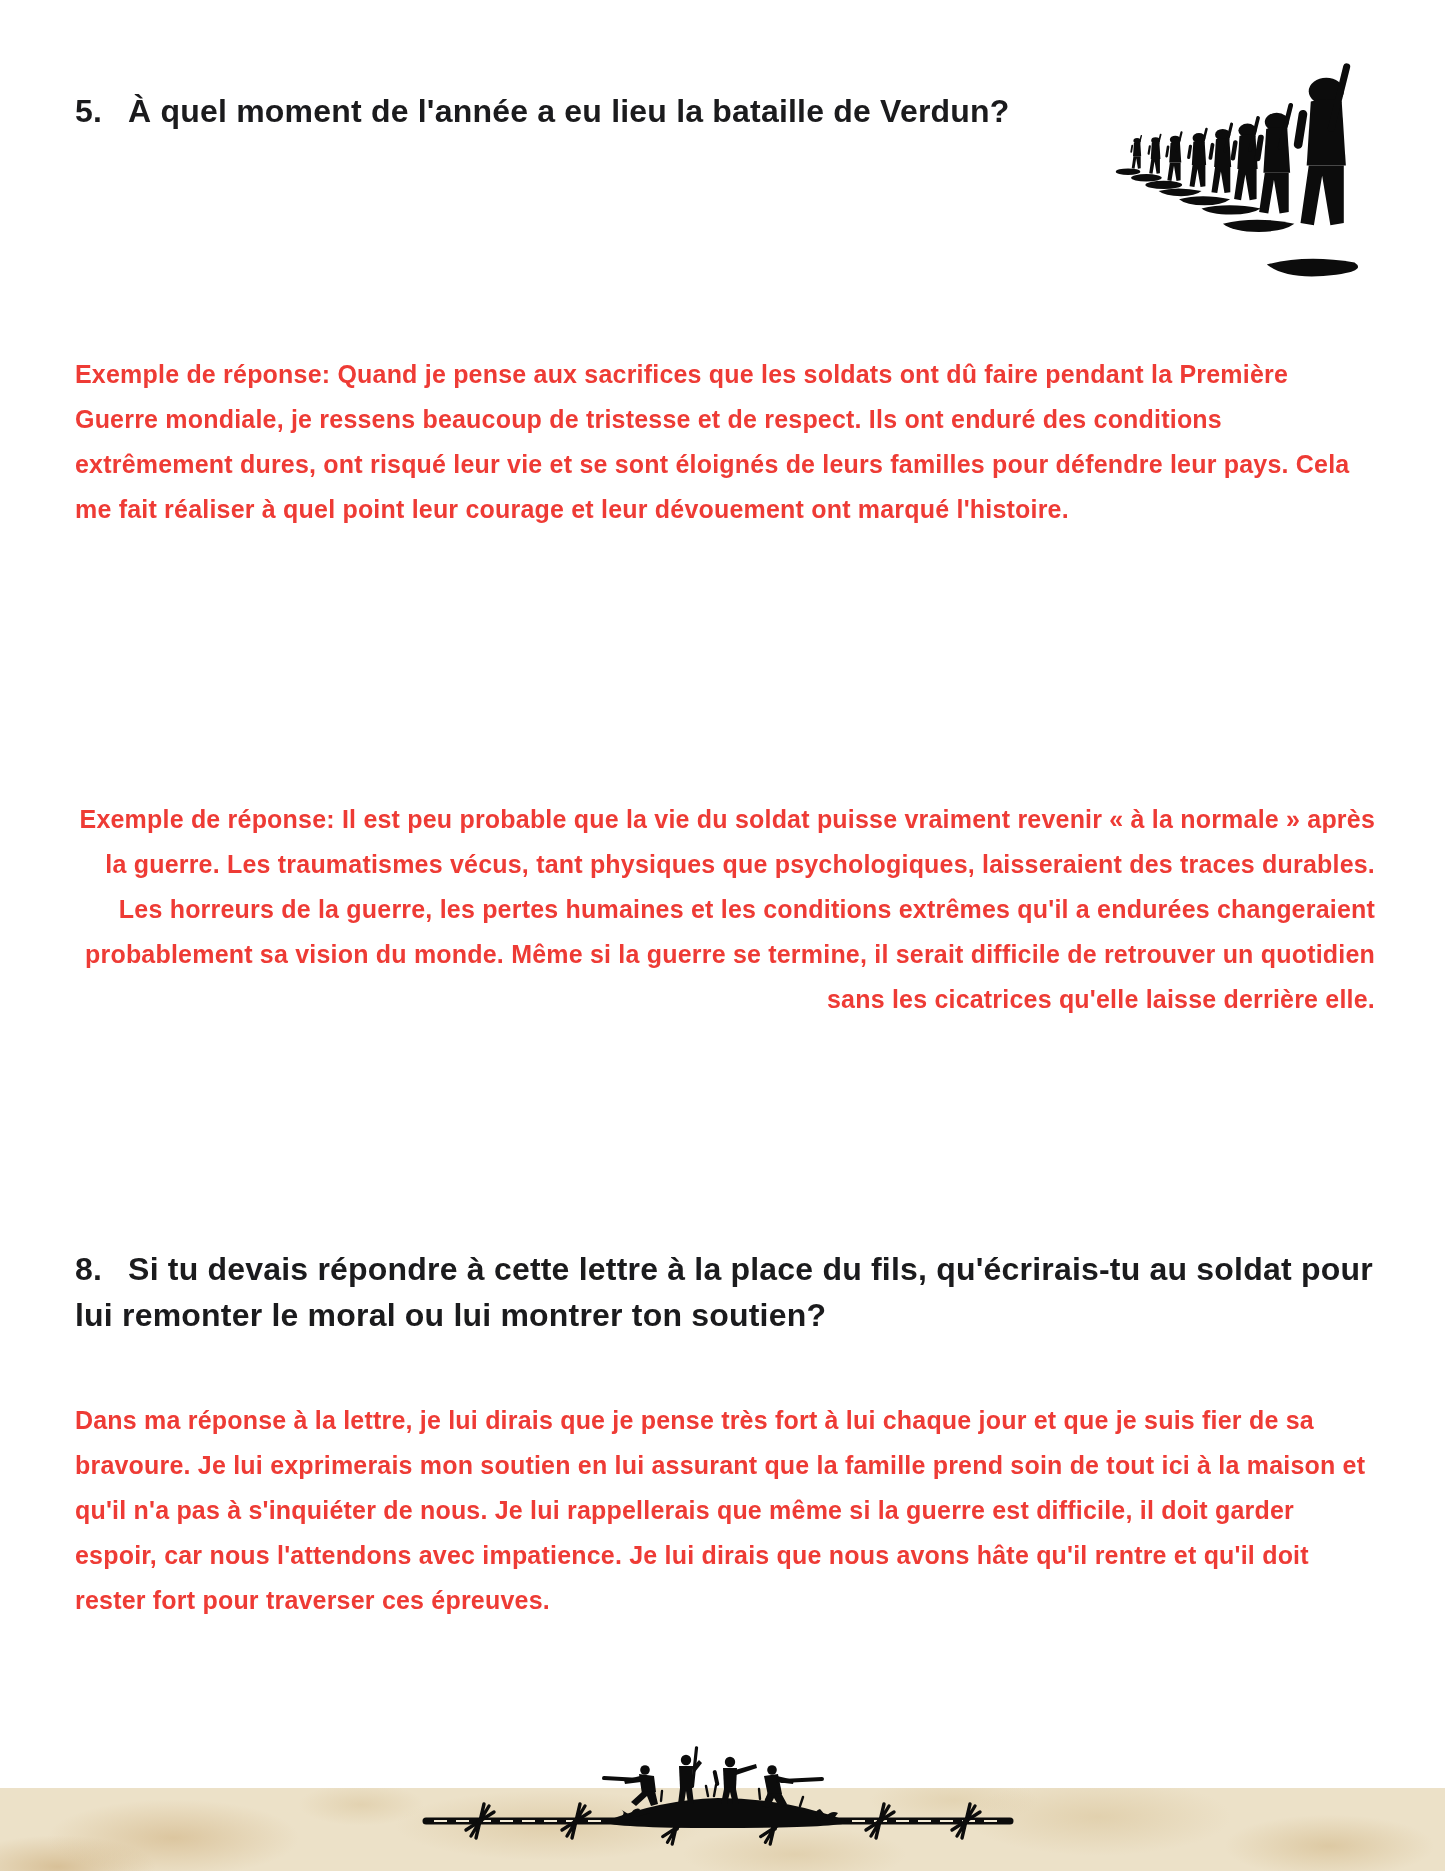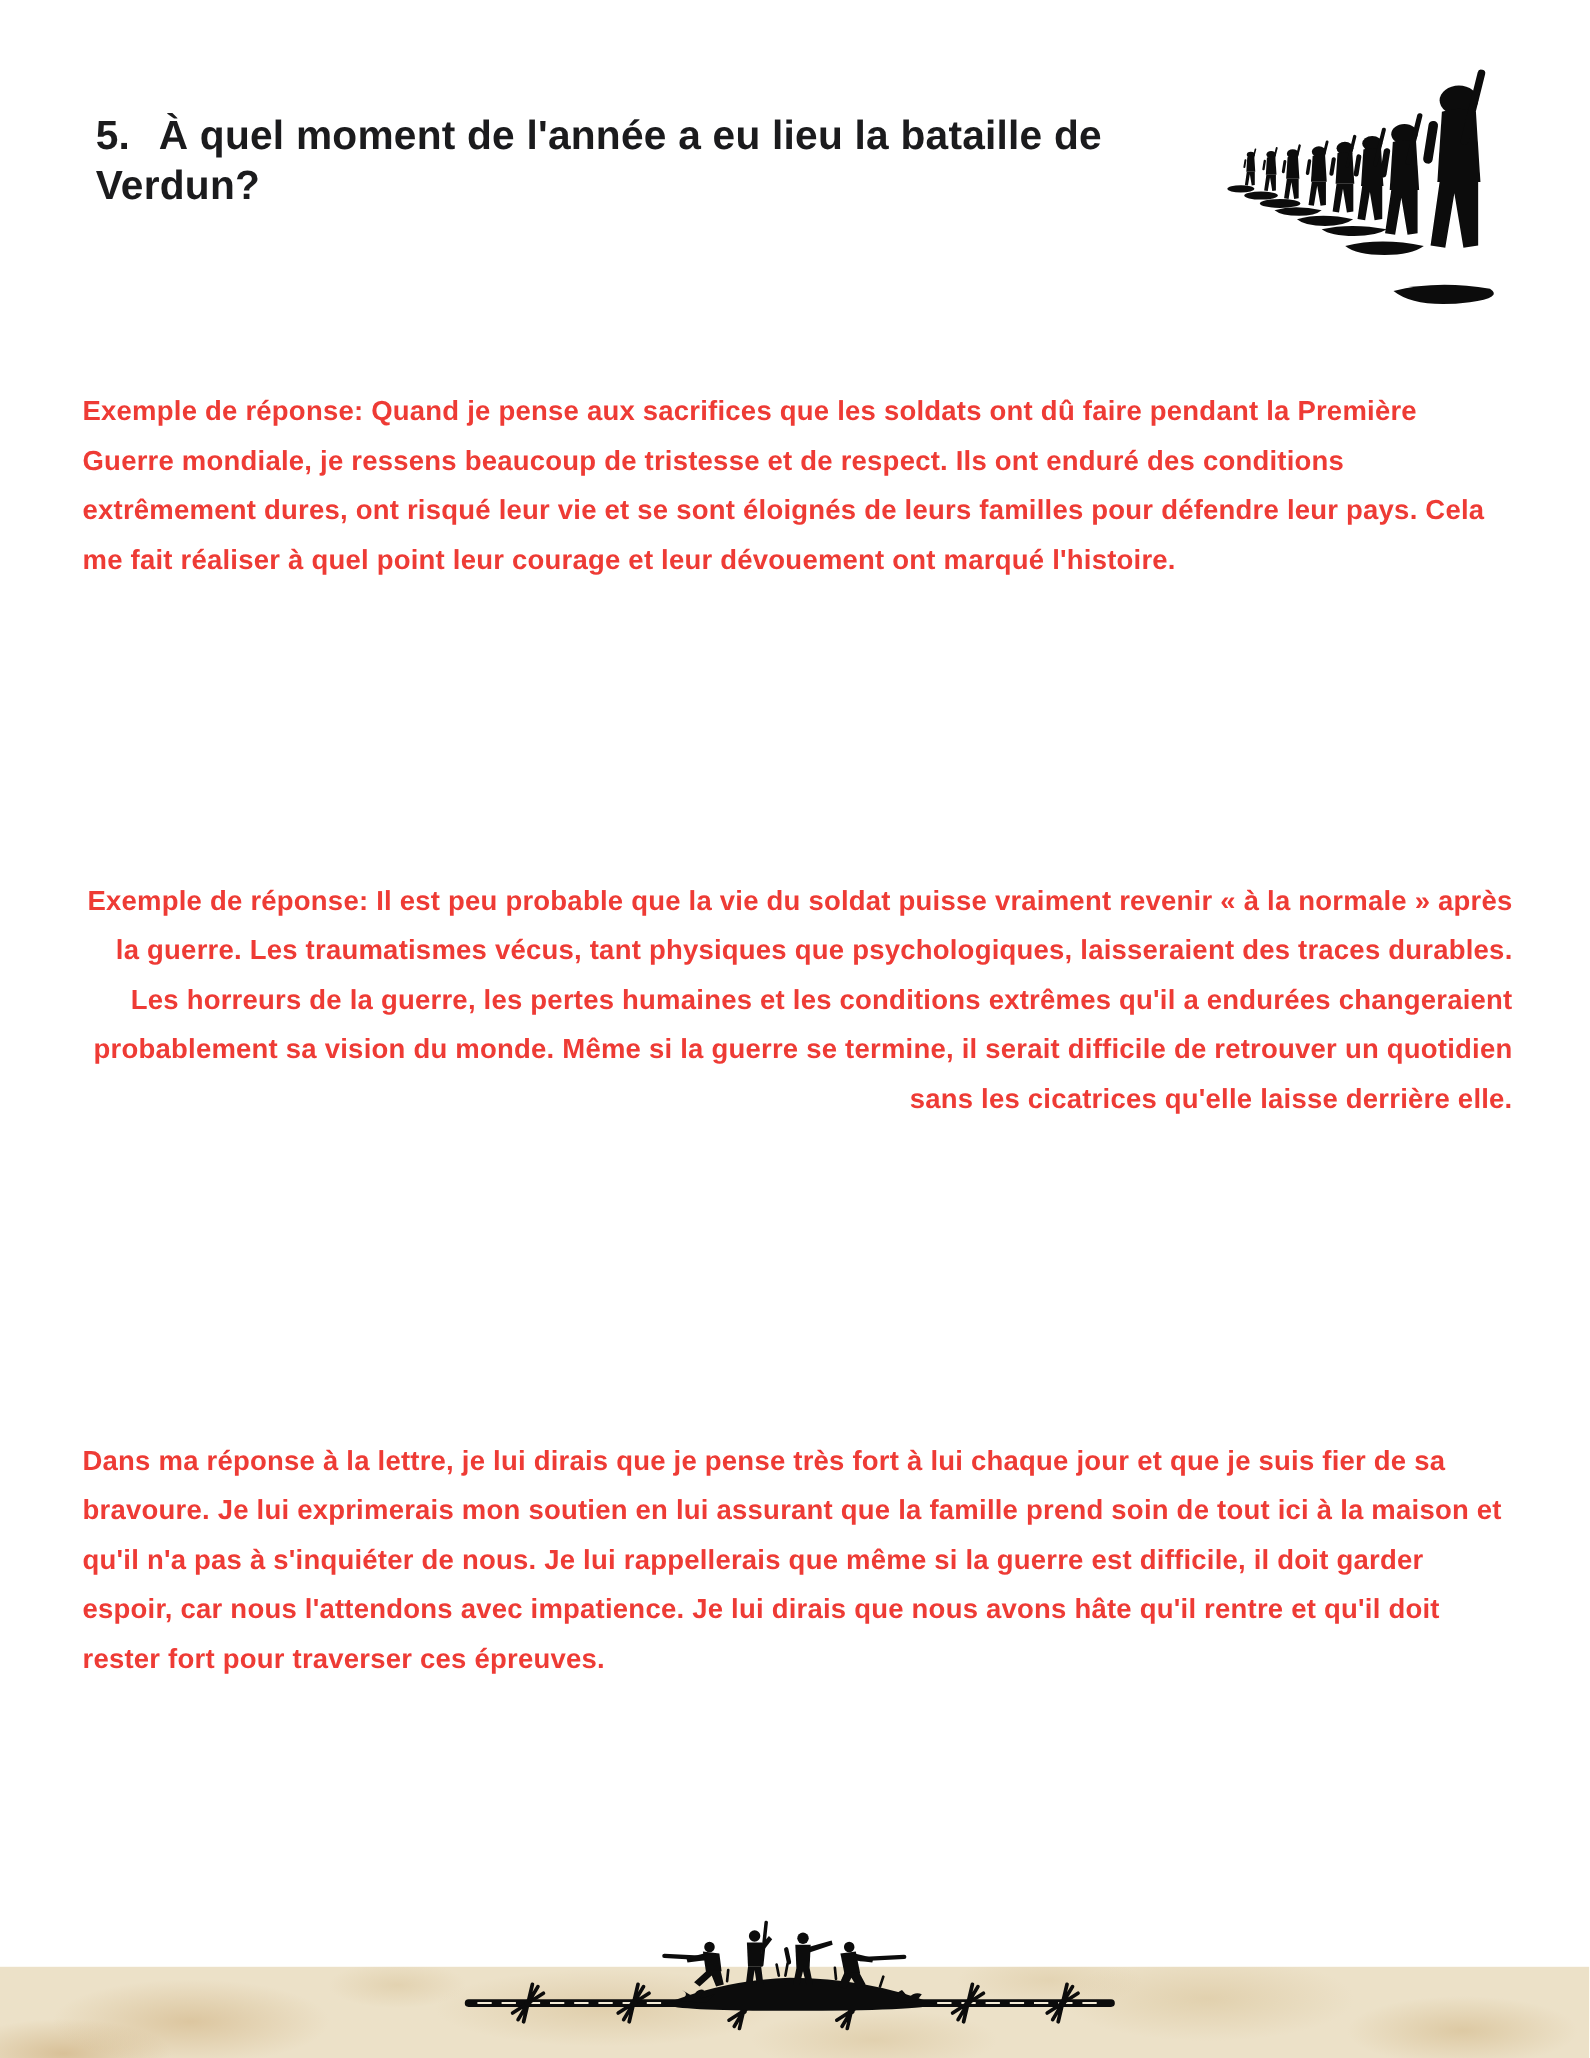--- a/index.html
+++ b/index.html
@@ -14,23 +14,23 @@
     height: 1871px;
     background: #ffffff;
     overflow: hidden;
   }
   .qa-block {
     position: absolute;
     left: 75px;
     width: 1300px;
   }
   .question {
-    margin: 12px;
+    margin: 0;
     color: #1b1b1d;
-    font-size: 37px;
+    font-size: 32px;
     line-height: 46px;
     font-weight: bold;
     letter-spacing: 0.2px;
   }
   .qnum {
     display: inline-block;
     margin-right: 26px;
   }
   .answer {
     margin: 0;
@@ -121,20 +121,21 @@
 
   <div class="qa-block" style="top: 322px;">
     <p class="answer ans-gap-30">Exemple de réponse: Quand je pense aux sacrifices que les soldats ont dû faire pendant la Première Guerre mondiale, je ressens beaucoup de tristesse et de respect. Ils ont enduré des conditions extrêmement dures, ont risqué leur vie et se sont éloignés de leurs familles pour défendre leur pays. Cela me fait réaliser à quel point leur courage et leur dévouement ont marqué l'histoire.</p>
   </div>
 
   <div class="qa-block" style="top: 752px;">
     <p class="answer ans-gap-45">Exemple de réponse: Il est peu probable que la vie du soldat puisse vraiment revenir « à la normale » après la guerre. Les traumatismes vécus, tant physiques que psychologiques, laisseraient des traces durables. Les horreurs de la guerre, les pertes humaines et les conditions extrêmes qu'il a endurées changeraient probablement sa vision du monde. Même si la guerre se termine, il serait difficile de retrouver un quotidien sans les cicatrices qu'elle laisse derrière elle.</p>
   </div>
 
   <div class="qa-block" style="top: 1246px;">
+    <p class="question"><span class="qnum">8.</span><span>Si tu devais répondre à cette lettre à la place du fils, qu'écrirais-tu au soldat pour lui remonter le moral ou lui montrer ton soutien?</span></p>
     <p class="answer ans-gap-40">Dans ma réponse à la lettre, je lui dirais que je pense très fort à lui chaque jour et que je suis fier de sa bravoure. Je lui exprimerais mon soutien en lui assurant que la famille prend soin de tout ici à la maison et qu'il n'a pas à s'inquiéter de nous. Je lui rappellerais que même si la guerre est difficile, il doit garder espoir, car nous l'attendons avec impatience. Je lui dirais que nous avons hâte qu'il rentre et qu'il doit rester fort pour traverser ces épreuves.</p>
   </div>
 
   <div class="footer-band"></div>
 
   <svg class="trench-divider" viewBox="0 0 600 132" aria-hidden="true">
     <defs>
       <g id="barb">
         <path class="ink-stroke" stroke-width="3.4" stroke-linecap="round" d="M-9,15 L9,-15 M-4,17 L4,-17 M-14,9 L14,-9"></path>
         <circle class="ink" cx="0" cy="0" r="3.2"></circle>

